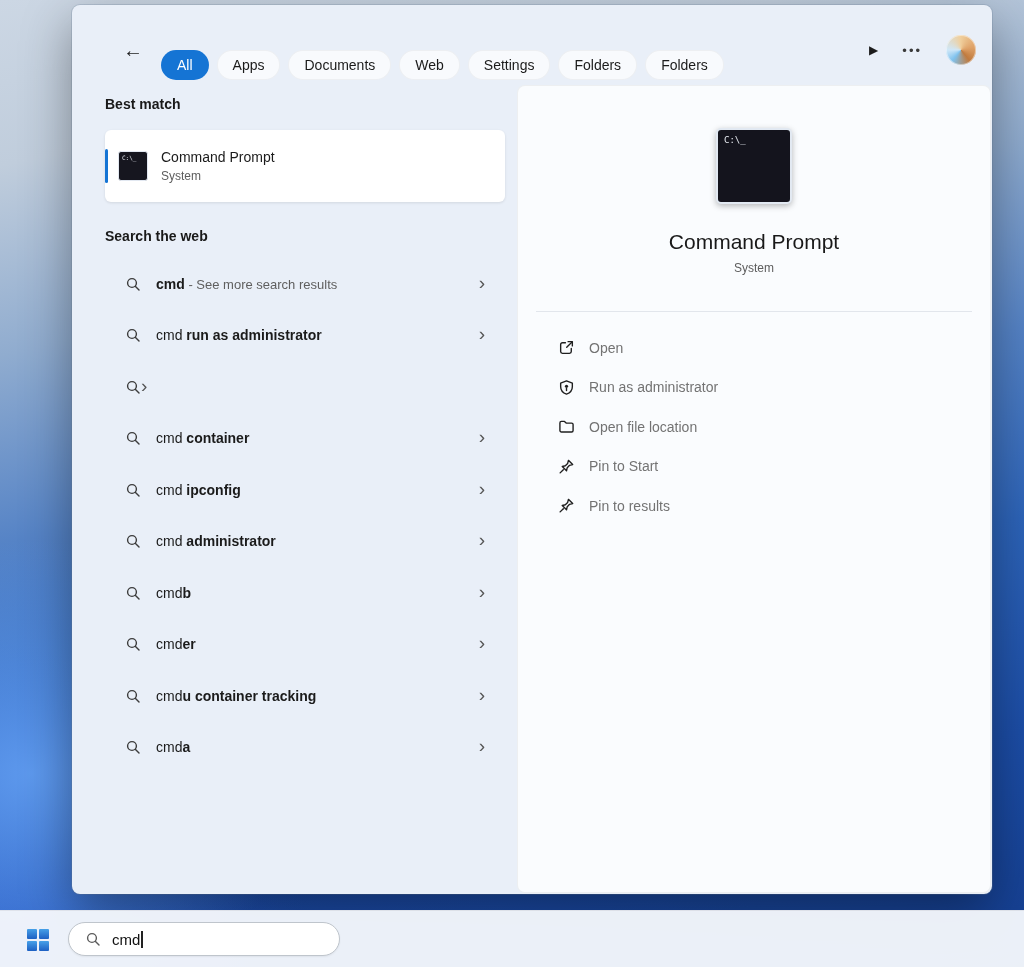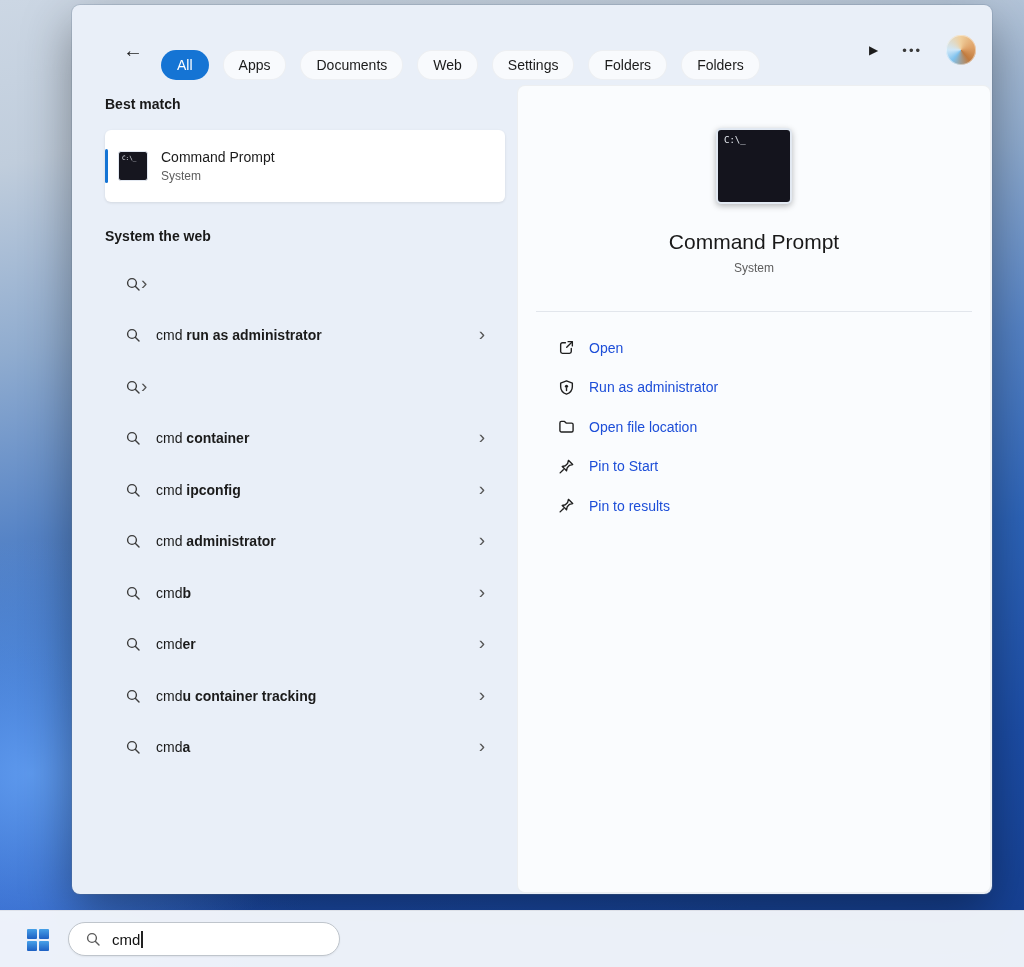--- a/index.html
+++ b/index.html
@@ -22,21 +22,21 @@
   
   .flyout {
     position: absolute; left: 72px; top: 5px; width: 920px; height: 889px;
     background: #e9eff8;
     border-radius: 8px;
     box-shadow: 0 18px 50px rgba(0,0,0,.38), 0 0 0 1px rgba(120,140,165,.28);
   }
   .header { position: absolute; top: 29px; left: 44px; right: 16px; height: 32px; display: flex; align-items: center; }
   .back-btn { width: 34px; height: 32px; border: none; background: transparent; font-size: 20px; color: #1b1b1b;
     display: flex; align-items: center; justify-content: center; border-radius: 4px; font-family: inherit; }
-  .tabs { display: flex; gap: 14px; margin-left: 11px; align-items: flex-end; margin-top: 29px; }
+  .tabs { display: flex; gap: 8px; margin-left: 11px; align-items: flex-end; margin-top: 29px; }
   .tab-pill { height: 30px; padding: 0 15px; border-radius: 16px; border: 1px solid rgba(0,0,0,.045);
     background: rgba(255,255,255,.66); font-size: 14px; color: #1b1b1b; display: flex; align-items: center;
     font-family: inherit; white-space: nowrap; }
   .tab-pill.selected { background: #1574d4; color: #fff; border-color: transparent; }
   .header-right { margin-left: auto; display: flex; align-items: center; gap: 24px; }
   .play-btn { border: none; background: none; font-size: 12px; color: #1c1c1c; font-family: inherit; }
   .more-btn { border: none; background: none; font-size: 13px; letter-spacing: 2px; color: #3a3a3a; font-family: inherit; }
   .copilot { width: 30px; height: 30px; border-radius: 50%; border: none;
     background: conic-gradient(from 220deg, #7fc2ee, #cfe7f8 14%, #f0cf9d 38%, #dfa268 60%, #c07a3e 78%, #7fc2ee 100%);
     box-shadow: inset 0 0 0 1px rgba(255,255,255,.45); }
@@ -67,21 +67,21 @@
   .preview-icon { margin: 42px auto 0; width: 76px; height: 76px; background: #14141d; border: 2px solid #e2e9f2;
     border-radius: 5px; box-shadow: 0 2px 6px rgba(0,0,0,.28); padding: 5px 6px;
     font-family: "DejaVu Sans Mono", monospace; font-size: 9px; color: #e8ecf2; line-height: 1.25; }
   .preview-title { margin-top: 26px; text-align: center; font-size: 21px; color: #191919; line-height: 1.15; }
   .preview-sub { margin-top: 7px; text-align: center; font-size: 12px; color: #5d5d5d; }
   .preview-divider { margin: 36px 18px 0; height: 1px; background: #e2e6ec; }
   .actions { margin-top: 16px; }
   .action-row { height: 39.5px; display: flex; align-items: center; padding-left: 40px; border-radius: 4px; }
   .aicon { width: 17px; height: 17px; color: #1f1f1f; flex: 0 0 auto; }
   .aicon svg { width: 100%; height: 100%; }
-  .alabel { margin-left: 14px; font-size: 14px; color: #1d4ed8; }
+  .alabel { margin-left: 14px; font-size: 14px; color: #737373; }
   
   .taskbar { position: absolute; left: 0; top: 910px; width: 1024px; height: 57px;
     background: rgba(243,246,251,.97); border-top: 1px solid rgba(0,0,0,.06); }
   .start-btn { position: absolute; left: 16px; top: 9px; width: 44px; height: 40px; border: none; background: transparent;
     border-radius: 6px; display: flex; align-items: center; justify-content: center; }
   .win-logo { width: 22px; height: 22px; display: grid; grid-template-columns: 1fr 1fr; gap: 2px; }
   .win-logo i { background: linear-gradient(180deg, #46a0e8, #1d60c3); border-radius: 1px; }
   .tb-search { position: absolute; left: 68px; top: 11px; width: 272px; height: 34px; background: #ffffff;
     border: 1px solid #bfc5cc; border-radius: 17px; display: flex; align-items: center; padding: 0 12px 0 16px;
     box-shadow: 0 1px 2px rgba(0,0,0,.06); }
@@ -140,30 +140,31 @@
 
     <div class="best-card">
       <span class="accent-bar"></span>
       <span class="cmd-icon-sm">C:\_</span>
       <span class="best-text">
         <div class="best-title">Command Prompt</div>
         <div class="best-sub">System</div>
       </span>
     </div>
 
-    <div class="section-heading web-heading">System the web</div>
+    <div class="section-heading web-heading">Search the web</div>
 
     <div class="sug-list">
       <div class="sug-row">
           <span class="sug-icon">
             <svg viewBox="0 0 16 16" fill="none" stroke="currentColor" stroke-width="1.4" stroke-linecap="round">
               <circle cx="7" cy="7" r="4.4"></circle>
               <path d="M10.5 10.5 14 14"></path>
             </svg>
           </span>
+          <span class="sug-text"><span class="strong">cmd</span><span class="note"> - See more search results</span></span>
           <span class="sug-chev">›</span>
         </div>
         <div class="sug-row">
           <span class="sug-icon">
             <svg viewBox="0 0 16 16" fill="none" stroke="currentColor" stroke-width="1.4" stroke-linecap="round">
               <circle cx="7" cy="7" r="4.4"></circle>
               <path d="M10.5 10.5 14 14"></path>
             </svg>
           </span>
           <span class="sug-text"><span class="typed">cmd</span><span class="strong"> run as administrator</span></span>

